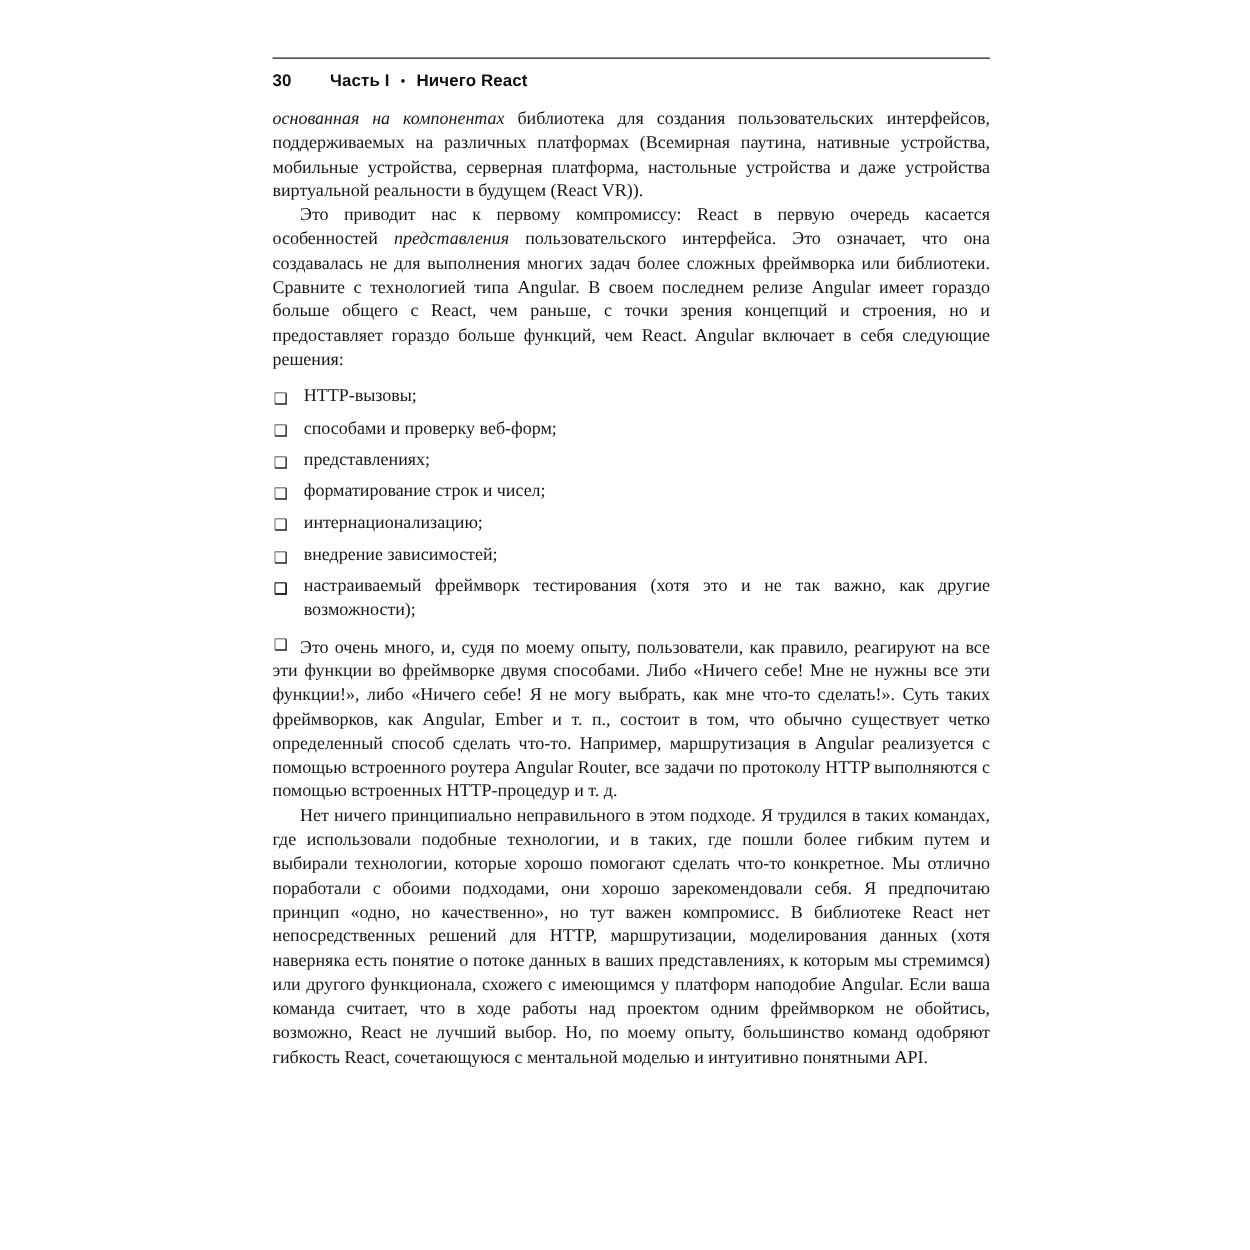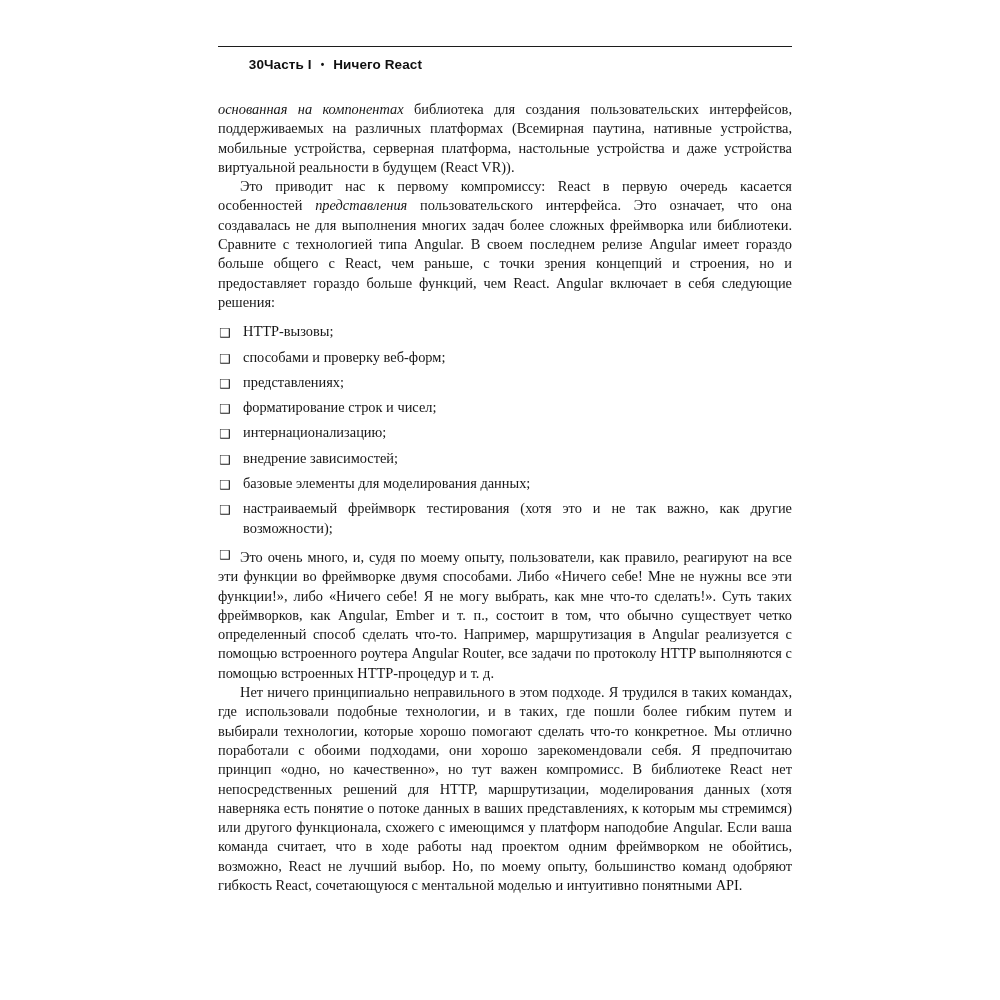--- a/index.html
+++ b/index.html
@@ -30,31 +30,30 @@
     margin: 0 0 10px 0;
   }
   .running-head {
     display: flex;
     align-items: baseline;
     font-family: "Liberation Sans", "DejaVu Sans", sans-serif;
     font-weight: bold;
     font-size: 13.5px;
     color: #101010;
     letter-spacing: 0.1px;
-    text-align: right;
   }
   .running-head .page-num { width: 46px; }
   .running-head .sep {
     margin: 0 9px;
     font-size: 10px;
     position: relative;
     top: -1px;
   }
   .body-text {
-    margin-top: 28px;
+    margin-top: 14px;
     font-size: 14.4px;
     line-height: 19.3px;
     text-align: justify;
     color: #161616;
   }
   .body-text p {
     margin: 0;
     text-indent: 22px;
   }
   .body-text p.noindent { text-indent: 0; }
@@ -101,21 +100,21 @@
 
       <p><span>Это приводит нас к первому компромиссу: React в первую очередь касается особенностей </span><em>представления</em><span> пользовательского интерфейса. Это означает, что она создавалась не для выполнения многих задач более сложных фреймворка или библиотеки. Сравните с технологией типа Angular. В своем последнем релизе Angular имеет гораздо больше общего с React, чем раньше, с точки зрения концепций и строения, но и предоставляет гораздо больше функций, чем React. Angular включает в себя следующие решения:</span></p>
 
       <ul class="features">
         <li><span class="bullet">❑</span><span>HTTP-вызовы;</span></li>
         <li><span class="bullet">❑</span><span>способами и проверку веб-форм;</span></li>
         <li><span class="bullet">❑</span><span>представлениях;</span></li>
         <li><span class="bullet">❑</span><span>форматирование строк и чисел;</span></li>
         <li><span class="bullet">❑</span><span>интернационализацию;</span></li>
         <li><span class="bullet">❑</span><span>внедрение зависимостей;</span></li>
-        <li><span class="bullet">❑</span><span>базовые элементы для моделирования данных;</span></li>
+        <li><span class="bullet">❑</span></li>
         <li><span class="bullet">❑</span><span>настраиваемый фреймворк тестирования (хотя это и не так важно, как другие возможности);</span></li>
         <li><span class="bullet">❑</span></li>
       </ul>
 
       <p>Это очень много, и, судя по моему опыту, пользователи, как правило, реагируют на все эти функции во фреймворке двумя способами. Либо «Ничего себе! Мне не нужны все эти функции!», либо «Ничего себе! Я не могу выбрать, как мне что-то сделать!». Суть таких фреймворков, как Angular, Ember и т. п., состоит в том, что обычно существует четко определенный способ сделать что-то. Например, маршрутизация в Angular реализуется с помощью встроенного роутера Angular Router, все задачи по протоколу HTTP выполняются с помощью встроенных HTTP-процедур и т. д.</p>
 
       <p>Нет ничего принципиально неправильного в этом подходе. Я трудился в таких командах, где использовали подобные технологии, и в таких, где пошли более гибким путем и выбирали технологии, которые хорошо помогают сделать что-то конкретное. Мы отлично поработали с обоими подходами, они хорошо зарекомендовали себя. Я предпочитаю принцип «одно, но качественно», но тут важен компромисс. В библиотеке React нет непосредственных решений для HTTP, маршрутизации, моделирования данных (хотя наверняка есть понятие о потоке данных в ваших представлениях, к которым мы стремимся) или другого функционала, схожего с имеющимся у платформ наподобие Angular. Если ваша команда считает, что в ходе работы над проектом одним фреймворком не обойтись, возможно, React не лучший выбор. Но, по моему опыту, большинство команд одобряют гибкость React, сочетающуюся с ментальной моделью и интуитивно понятными API.</p>
 
     </div>
   </div>

